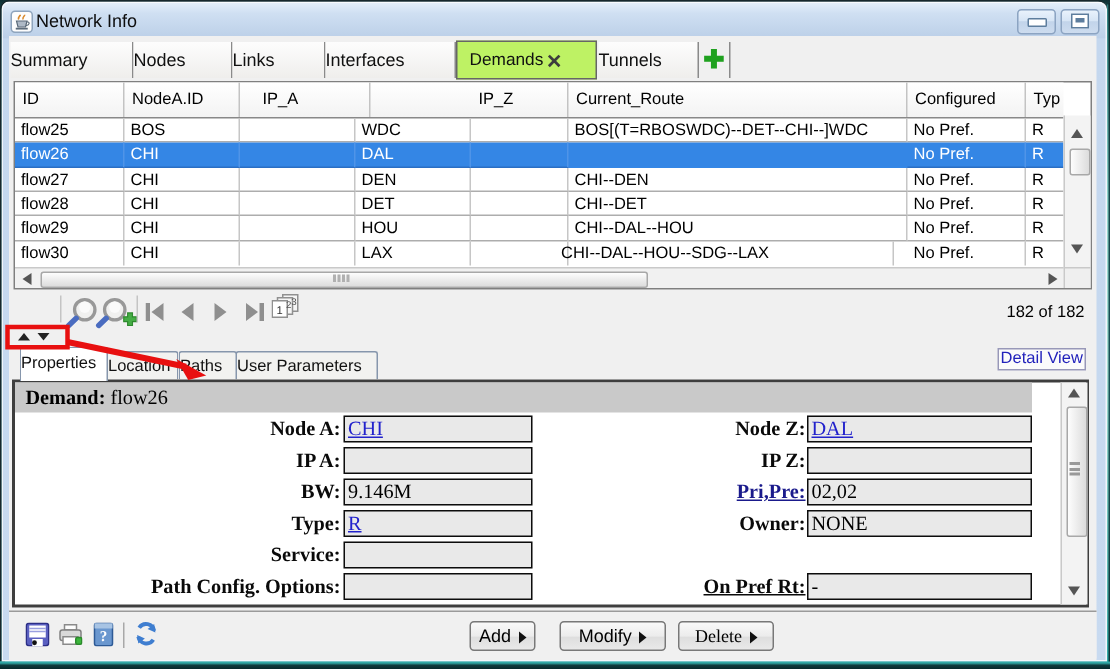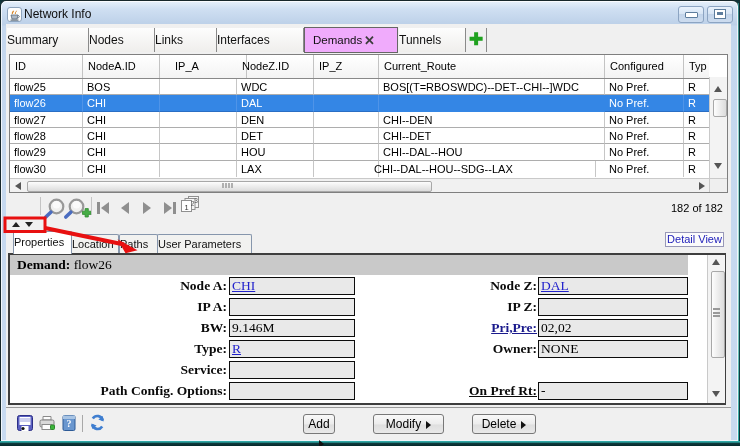--- a/index.html
+++ b/index.html
@@ -13,21 +13,21 @@
 
 #title{position:absolute;left:24px;top:6.5px;font-size:12px;color:#0d0d0d;}
 #ticon{position:absolute;left:7px;top:7px;width:13px;height:13px;background:#fdfdfd;border:1px solid #8ea4bd;border-radius:3px;}
 .tbtn{position:absolute;top:6px;width:24px;height:15px;border:1px solid #8ca4c2;border-radius:3px;
  background:linear-gradient(180deg,#e9f2fc 0%,#d7e5f5 45%,#c2d4ea 50%,#cddcef 100%);}
 
 #content{position:absolute;left:6px;top:24px;width:725px;height:415px;background:#f0f0f0;}
 
 .tab1{position:absolute;top:28px;height:24px;background:linear-gradient(180deg,#fdfdfd,#efeeec);
  border-right:1px solid #8a8a8a;font-size:12px;color:#111;text-align:left;line-height:24px;}
-#tabDemands{position:absolute;left:304px;top:27px;width:94px;height:26px;background:#f0abfc;
+#tabDemands{position:absolute;left:304px;top:27px;width:94px;height:26px;background:#bef264;
  border:1px solid #666;font-size:11.5px;color:#111;line-height:25px;box-sizing:border-box;padding-left:8px;}
 #tabDemands .x{position:absolute;left:59px;top:0px;color:#3d3d3d;font-size:13px;font-weight:bold;}
 #plusbtn{position:absolute;left:466px;top:28px;width:20px;height:24px;border-right:1px solid #8a8a8a;
  color:#1fa11f;font-size:17px;font-weight:bold;text-align:center;line-height:23px;}
 
 #tbl{position:absolute;left:9px;top:54px;width:719px;height:139px;border:1px solid #7f7f7f;background:#fff;box-sizing:border-box;}
 #thead{position:absolute;left:0;top:0;height:23px;width:699px;border-bottom:1px solid #888;background:linear-gradient(180deg,#ffffff,#f3f3f3);}
 .hc{position:absolute;top:0;height:23px;border-right:1px solid #c3c3c3;font-size:11px;line-height:23px;color:#000;padding-left:5px;box-sizing:border-box;overflow:hidden;white-space:nowrap;}
 .trow{position:absolute;left:0;width:699px;height:16.35px;}
 .trow .c{position:absolute;top:0;height:16.35px;border-right:1px solid #c6c6c6;font-size:11px;line-height:16px;color:#000;padding-left:4px;box-sizing:border-box;overflow:hidden;white-space:nowrap;border-bottom:1px solid #adadad;}
@@ -102,21 +102,20 @@
 <div class="tab1" style="left:217px;width:86px;">Interfaces</div>
 <div id="tabDemands">Demands<span class="x">✕</span></div>
 <div class="tab1" style="left:399px;width:66px;">Tunnels</div>
 <div id="plusbtn">✚</div>
 
 <div id="tbl">
  <div id="thead">
   <div class="hc" style="left:0;width:73px;">ID</div>
   <div class="hc" style="left:73px;width:77px;">NodeA.ID</div>
   <div class="hc" style="left:160px;width:77px;">IP_A</div>
-  <div class="hc" style="left:227px;width:77px;">NodeZ.ID</div>
   <div class="hc" style="left:304px;width:65px;">IP_Z</div>
   <div class="hc" style="left:369px;width:226px;">Current_Route</div>
   <div class="hc" style="left:595px;width:79px;">Configured</div>
   <div class="hc" style="left:674px;width:25px;border-right:none;">Typ</div>
  </div>
  <div class="trow" style="top:24px;">
   <div class="c" style="left:0;width:73px;">flow25</div>
   <div class="c" style="left:73px;width:77px;">BOS</div>
   <div class="c" style="left:150px;width:77px;"></div>
   <div class="c" style="left:227px;width:77px;">WDC</div>
@@ -298,15 +297,15 @@
  <rect x="2" y="0.5" width="12" height="3.5" fill="#a8c4e4"></rect>
  <text x="8" y="12" font-size="10" font-weight="bold" fill="#ffffff" text-anchor="middle" font-family="Liberation Serif">?</text>
 </svg>
 <div class="vsep" style="left:82px;top:415px;height:17px;background:#a8a8a8;"></div>
 <svg class="abs" style="left:89px;top:414px;" width="17" height="17" viewBox="0 0 17 17">
  <path d="M3.2 10.5 a5.5 5.5 0 0 0 10 2" stroke="#3f7ed0" stroke-width="2.6" fill="none"></path>
  <path d="M13.8 6.5 a5.5 5.5 0 0 0 -10 -2" stroke="#3f7ed0" stroke-width="2.6" fill="none"></path>
  <polygon points="13.8,2 14.6,7.6 9.4,5.4" fill="#3f7ed0"></polygon>
  <polygon points="3.2,15 2.4,9.4 7.6,11.6" fill="#3f7ed0"></polygon>
 </svg>
-<div class="btn" style="left:303px;width:32px;">Add<span class="tri"></span></div>
+<div class="btn" style="left:313px;width:44px;">Add<span class="tri"></span></div>
 <div class="btn" style="left:373px;width:71px;">Modify<span class="tri"></span></div>
-<div class="btn" style="left:472px;width:64px;">Delete<span class="tri"></span></div>
+<div class="btn" style="left:452px;width:64px;font-family:Liberation Serif, serif;">Delete<span class="tri"></span></div>
 
 </body></html>

